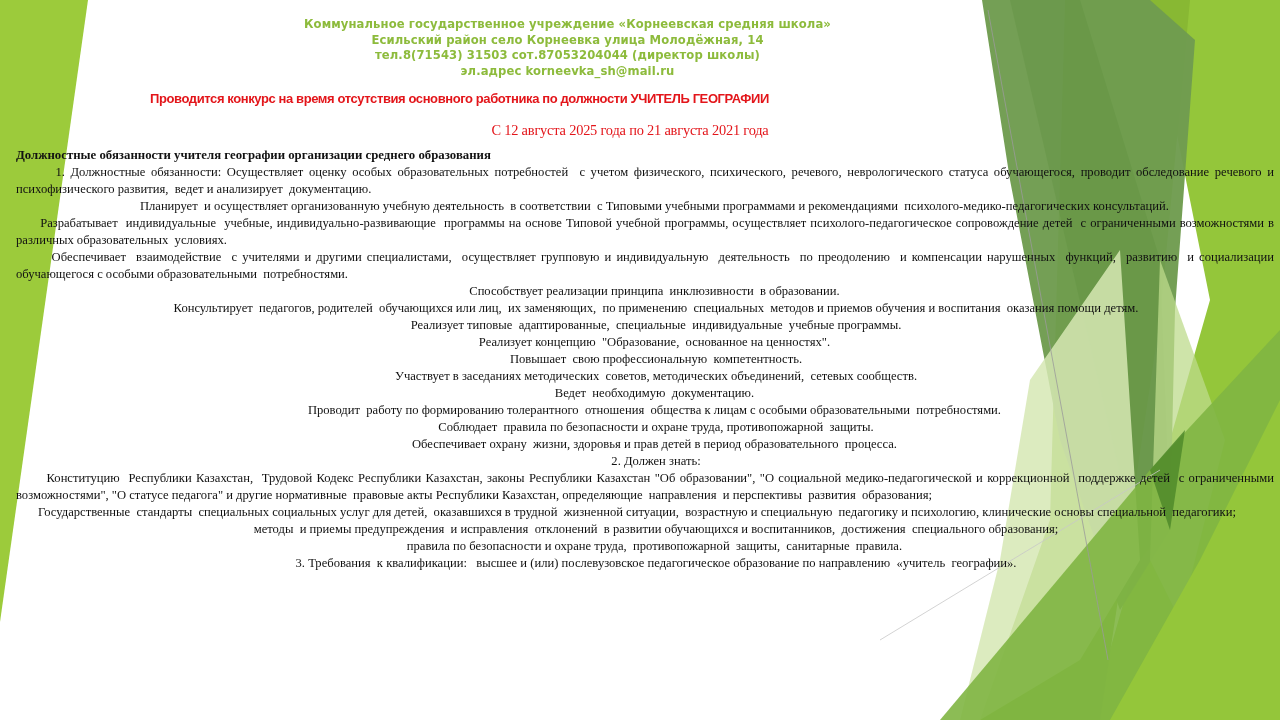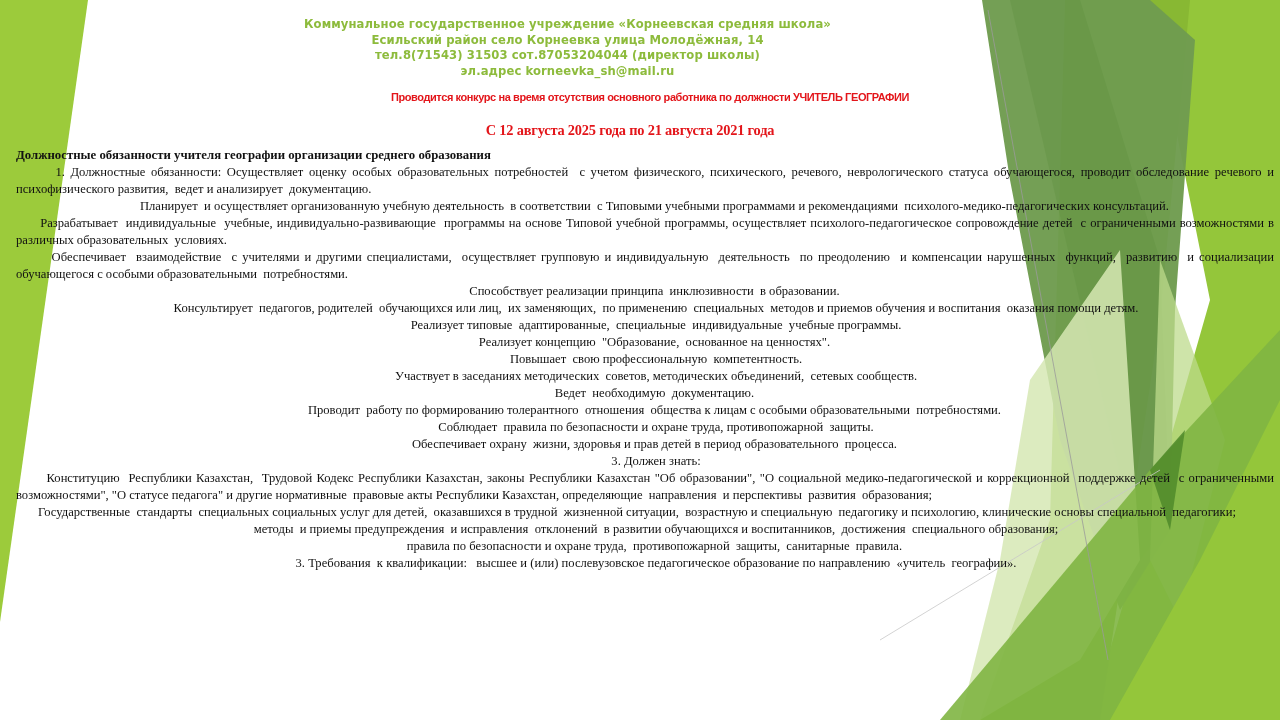--- a/index.html
+++ b/index.html
@@ -12,28 +12,28 @@
     .content { position: absolute; left: 0; top: 0; width: 1280px; height: 720px; z-index: 1; }
     .header {
       position: absolute; left: 270px; top: 17px; width: 595px;
       text-align: center; color: #8dbb3c;
       font-family: "DejaVu Sans", sans-serif; font-weight: bold;
       font-size: 11.6px; line-height: 15.5px; letter-spacing: 0.1px;
     }
     .header div { white-space: nowrap; }
     .announce {
       position: absolute; left: 150px; top: 91px; width: 1000px;
-      text-align: center; color: #e3151a;
+      color: #e3151a;
       font-family: "Liberation Sans", sans-serif; font-weight: bold;
-      font-size: 11px; letter-spacing: -0.4px;
+      font-size: 13px; letter-spacing: -0.4px;
     }
     .dates {
       position: absolute; left: 250px; top: 122px; width: 760px;
       text-align: center; color: #e3151a;
-      font-family: "Liberation Serif", serif; font-weight: bold;
+      font-family: "Liberation Serif", serif; font-weight: normal;
       font-size: 14.4px; letter-spacing: -0.2px;
     }
     .body-text {
       position: absolute; left: 16px; top: 147px; width: 1258px;
       color: #111111; font-size: 12.6px; line-height: 17px;
       font-family: "Liberation Serif", serif;
     }
     .body-text .title { font-weight: bold; font-size: 12.8px; }
     .body-text p { margin: 0; white-space: pre-wrap; text-align: justify; }
     .body-text p.nj { text-align: center; }
@@ -82,20 +82,20 @@
     <p class="nj">      Способствует реализации принципа  инклюзивности  в образовании.</p>
     <p class="nj">       Консультирует  педагогов, родителей  обучающихся или лиц,  их заменяющих,  по применению  специальных  методов и приемов обучения и воспитания  оказания помощи детям.</p>
     <p class="nj">       Реализует типовые  адаптированные,  специальные  индивидуальные  учебные программы.</p>
     <p class="nj">      Реализует концепцию  "Образование,  основанное на ценностях".</p>
     <p class="nj">       Повышает  свою профессиональную  компетентность.</p>
     <p class="nj">       Участвует в заседаниях методических  советов, методических объединений,  сетевых сообществ.</p>
     <p class="nj">      Ведет  необходимую  документацию.</p>
     <p class="nj">      Проводит  работу по формированию толерантного  отношения  общества к лицам с особыми образовательными  потребностями.</p>
     <p class="nj">       Соблюдает  правила по безопасности и охране труда, противопожарной  защиты.</p>
     <p class="nj">      Обеспечивает охрану  жизни, здоровья и прав детей в период образовательного  процесса.</p>
-    <p class="nj">       3. Должен знать:</p>
+    <p class="nj">       2. Должен знать:</p>
     <p>       Конституцию  Республики Казахстан,  Трудовой Кодекс Республики Казахстан, законы Республики Казахстан "Об образовании", "О социальной медико-педагогической и коррекционной  поддержке детей  с ограниченными  возможностями", "О статусе педагога" и другие нормативные  правовые акты Республики Казахстан, определяющие  направления  и перспективы  развития  образования;</p>
     <p>       Государственные  стандарты  специальных социальных услуг для детей,  оказавшихся в трудной  жизненной ситуации,  возрастную и специальную  педагогику и психологию, клинические основы специальной  педагогики;</p>
     <p class="nj">       методы  и приемы предупреждения  и исправления  отклонений  в развитии обучающихся и воспитанников,  достижения  специального образования;</p>
     <p class="nj">      правила по безопасности и охране труда,  противопожарной  защиты,  санитарные  правила.</p>
     <p class="nj">       3. Требования  к квалификации:   высшее и (или) послевузовское педагогическое образование по направлению  «учитель  географии».</p>
   </div>
 </div>
 
 </body></html>

